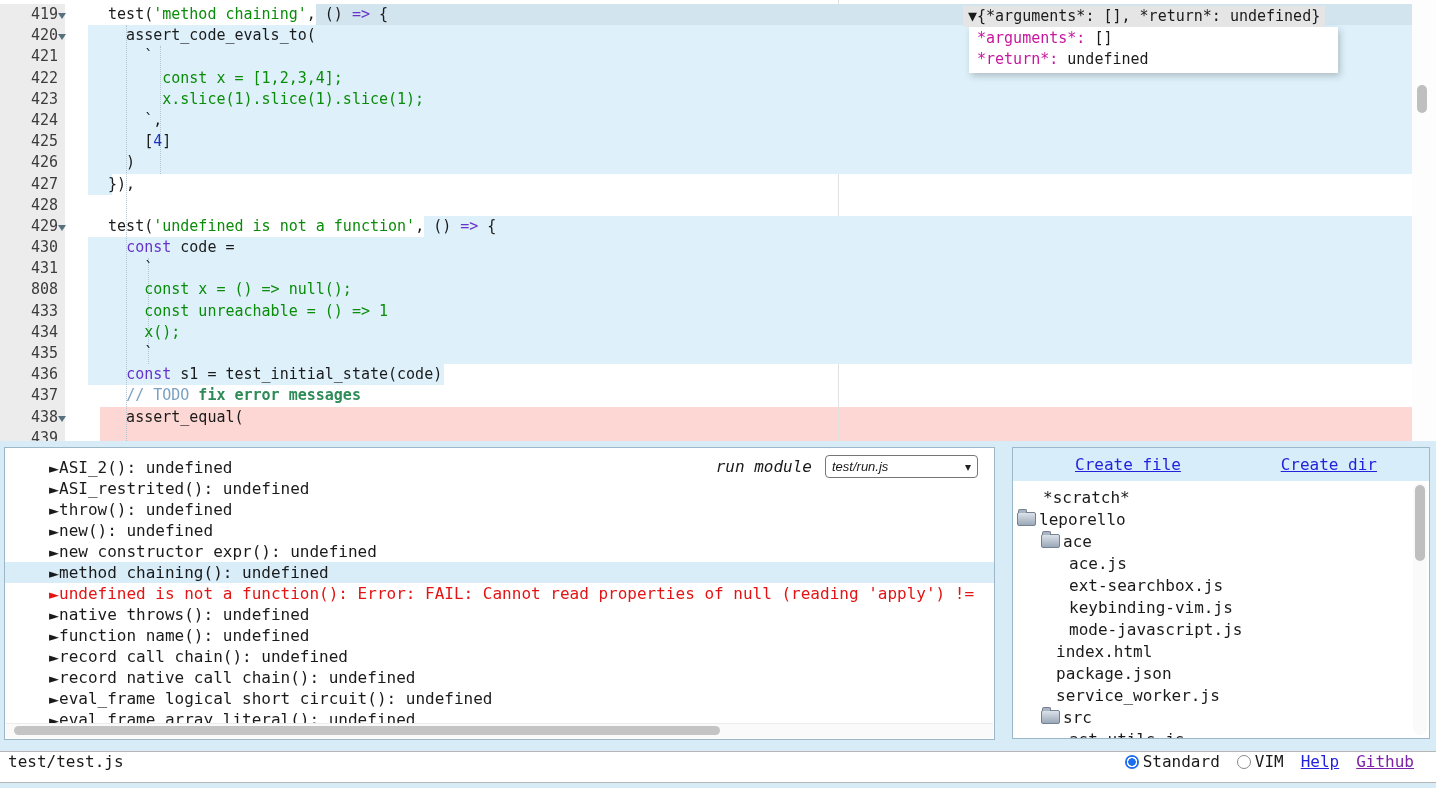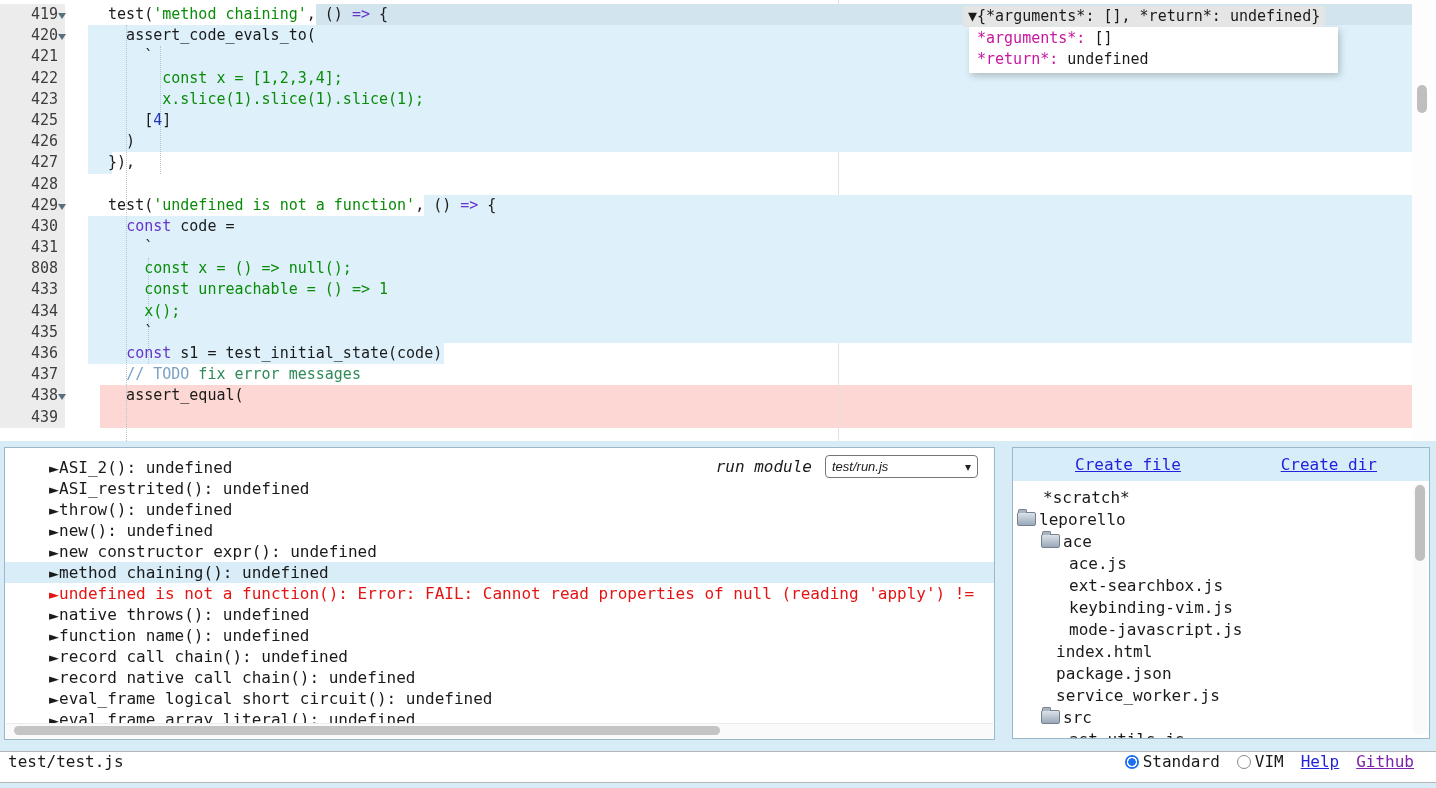--- a/index.html
+++ b/index.html
@@ -17,21 +17,21 @@
   .code{flex:1;position:relative;}
   .txt{position:relative;z-index:3;display:block;white-space:pre;font-size:15px;line-height:21.2px;}
   .bg{position:absolute;top:0;height:21.2px;}
   .bg.sel{background:#def1fa;z-index:2;}
   .bg.seldark{background:#d2e5ee;z-index:2;}
   .bg.pink{background:#fcd7d3;z-index:0;}
   .guide{position:absolute;width:0;border-left:1px dotted #b3c6d0;z-index:2;}
   #print-margin{position:absolute;left:838px;top:0;width:1px;height:441px;background:#e2e2e2;z-index:1;}
   
   .d{color:#1a1a1a;} .s{color:#0a8c0a;} .k{color:#6633cc;} .n{color:#2233bb;}
-  .c{color:#7aa0c2;} .g{color:#2e8b57;}
+  .c{color:#7aa0c2;} .g{color:#2e8b57;font-weight:bold;}
 
   
   #popup{position:absolute;left:963px;top:6px;z-index:10;font-size:15px;}
   .pp-header{display:inline-block;background:#e5e5e5;height:21px;line-height:21px;padding:0 5px;white-space:pre;cursor:pointer;}
   .pp-body{background:#fff;margin-left:6px;width:369px;box-shadow:2px 3px 7px rgba(0,0,0,.22);padding:1px 0 3px 0;}
   .pp-row{line-height:21px;padding-left:8px;white-space:pre;}
   .pp-key{color:#c7179f;}
 
   
   .sb-thumb{position:absolute;background:#bfbfbf;border-radius:5px;}
@@ -119,20 +119,27 @@
           </div>
         </div>
         <div class="row">
           <div class="gut">423</div>
           <div class="code">
             <div class="bg sel" style="left: 23px; width: 1324px;"></div>
             <span class="txt" style="padding-left: 25px;"><span class="s">        x.slice(1).slice(1).slice(1);</span></span>
           </div>
         </div>
         <div class="row">
+          <div class="gut">424</div>
+          <div class="code">
+            <div class="bg sel" style="left: 23px; width: 1324px;"></div>
+            <span class="txt" style="padding-left: 25px;"><span class="d">      `,</span></span>
+          </div>
+        </div>
+        <div class="row">
           <div class="gut">425</div>
           <div class="code">
             <div class="bg sel" style="left: 23px; width: 1324px;"></div>
             <span class="txt" style="padding-left: 25px;"><span class="d">      [</span><span class="n">4</span><span class="d">]</span></span>
           </div>
         </div>
         <div class="row">
           <div class="gut">426</div>
           <div class="code">
             <div class="bg sel" style="left: 23px; width: 1324px;"></div>

